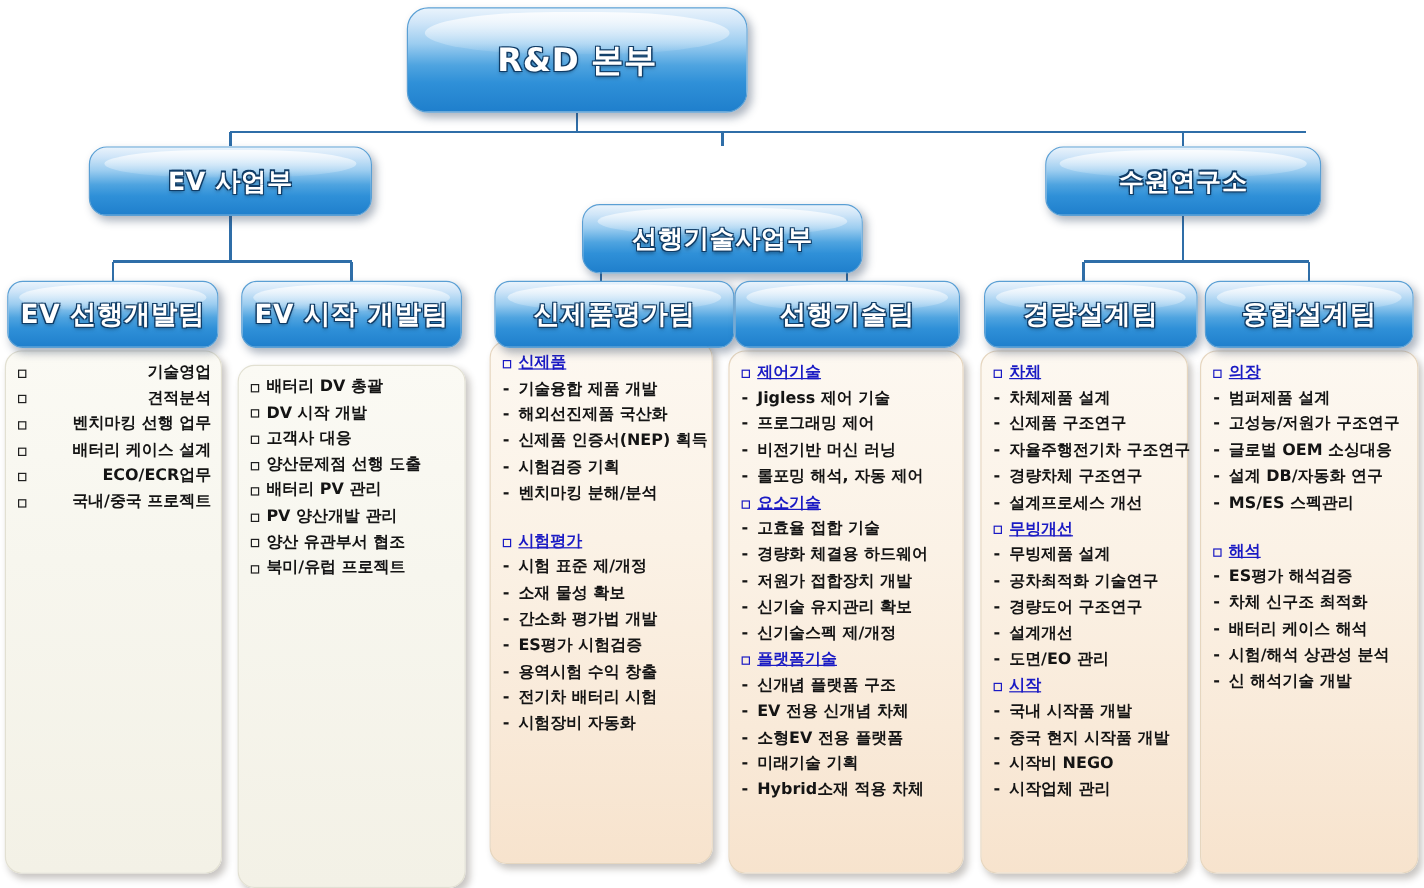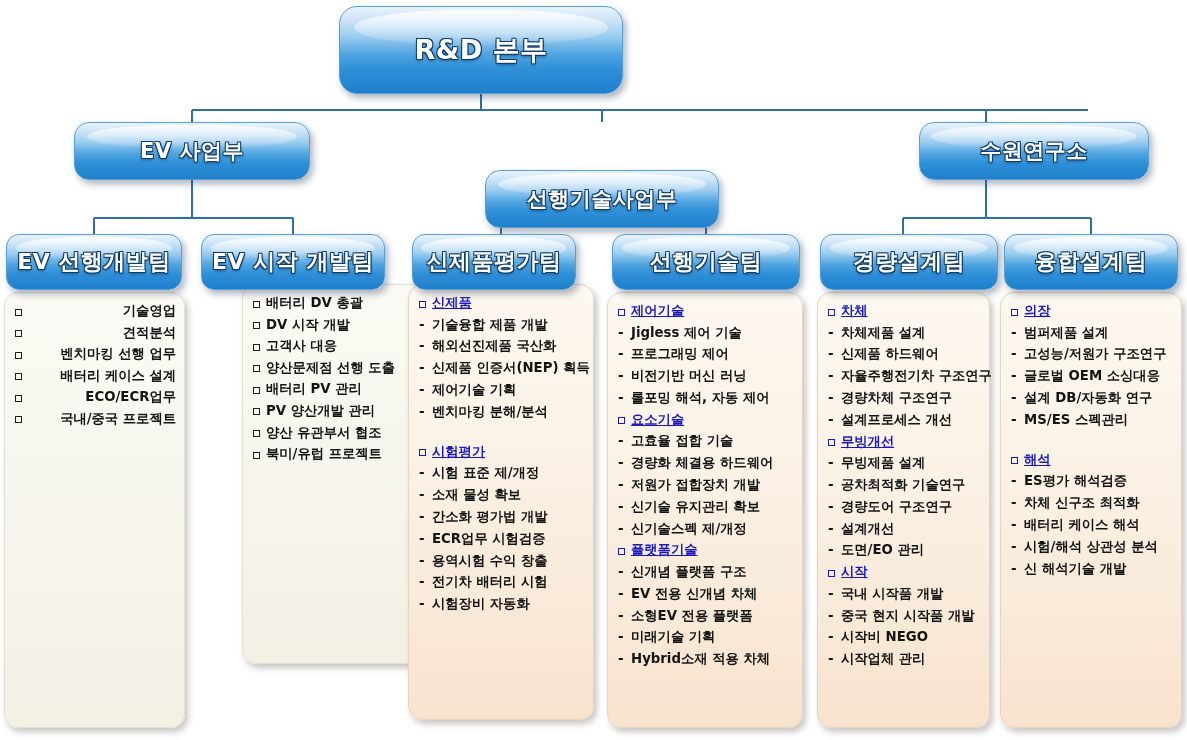--- a/index.html
+++ b/index.html
@@ -54,21 +54,21 @@
 
   
   #root-node { left: 339px; top: 6px; width: 284px; height: 88px; border-radius: 18px; }
   #root-node .lbl { font-size: 27px; }
 
   
   .division { height: 58px; border-radius: 15px; }
   .division .lbl { font-size: 21px; }
   #div-0 { left: 74px;  top: 122px; width: 236px; }
   #div-1 { left: 485px; top: 122px; width: 234px; margin-top: 48px; }
-  #div-2 { left: 919px; top: 122px; width: 230px; }
+  #div-2 { left: 871px; top: 122px; width: 230px; }
 
   
   .teamhdr { height: 56px; border-radius: 13px; }
   .teamhdr .lbl { font-size: 22px; }
 
   
   .panel {
     position: absolute;
     border-radius: 14px;
     background: linear-gradient(to bottom, #fdf8f1 0%, #fbf2e6 38%, #f9ead9 72%, #f7e3cd 100%);
@@ -119,29 +119,29 @@
   li.head .tx { color: #1a1ac4; }
   li.head.ul .tx { text-decoration: underline; text-decoration-color: #1a1ac4; }
 
   
   li.dash .mk { font-size: 13.5px; line-height: 1; }
   li.spacer { height: 10px; margin: 0; }
   li.spacer .mk, li.spacer .tx { visibility: hidden; }
 
   
   #p0 { left: 4px;    top: 292px; width: 181px; height: 436px; text-align: right; }
-  #p1 { left: 198px;  top: 284px; width: 190px; height: 380px; margin-left: 44px; }
+  #p1 { left: 198px;  top: 304px; width: 190px; height: 436px; }
   #p2 { left: 408px;  top: 284px; width: 186px; height: 436px; }
   #p3 { left: 607px;  top: 292px; width: 196px; height: 436px; }
   #p4 { left: 817px;  top: 292px; width: 173px; height: 436px; }
   #p5 { left: 1000px; top: 292px; width: 182px; height: 436px; }
 
   #t0 { left: 6px;    top: 234px; width: 176px; }
   #t1 { left: 201px;  top: 234px; width: 184px; }
-  #t2 { left: 412px;  top: 234px; width: 164px; }
+  #t2 { left: 412px;  top: 234px; width: 200px; }
   #t3 { left: 612px;  top: 234px; width: 188px; }
   #t4 { left: 820px;  top: 234px; width: 178px; }
   #t5 { left: 1004px; top: 234px; width: 174px; }
 </style>
 </head>
 <body>
 
 <div id="root">
 
   <svg id="wires" viewBox="0 0 1187 740" xmlns="http://www.w3.org/2000/svg">
@@ -280,21 +280,21 @@
         <li class="dash">
           <span class="mk">-</span>
           <span class="tx">해외선진제품 국산화</span>
         </li>
         <li class="dash">
           <span class="mk">-</span>
           <span class="tx">신제품 인증서(NEP) 획득</span>
         </li>
         <li class="dash">
           <span class="mk">-</span>
-          <span class="tx">제어기술 기획</span>
+          <span class="tx">시험검증 기획</span>
         </li>
         <li class="dash">
           <span class="mk">-</span>
           <span class="tx">벤치마킹 분해/분석</span>
         </li>
         <li class="spacer">
           <span class="mk"></span>
           <span class="tx"></span>
         </li>
         <li class="head ul sq">
@@ -308,21 +308,21 @@
         <li class="dash">
           <span class="mk">-</span>
           <span class="tx">소재 물성 확보</span>
         </li>
         <li class="dash">
           <span class="mk">-</span>
           <span class="tx">간소화 평가법 개발</span>
         </li>
         <li class="dash">
           <span class="mk">-</span>
-          <span class="tx">ECR업무 시험검증</span>
+          <span class="tx">ES평가 시험검증</span>
         </li>
         <li class="dash">
           <span class="mk">-</span>
           <span class="tx">용역시험 수익 창출</span>
         </li>
         <li class="dash">
           <span class="mk">-</span>
           <span class="tx">전기차 배터리 시험</span>
         </li>
         <li class="dash">
@@ -408,21 +408,21 @@
         <li class="head ul sq">
           <span class="mk"><i></i></span>
           <span class="tx">차체</span>
         </li>
         <li class="dash">
           <span class="mk">-</span>
           <span class="tx">차체제품 설계</span>
         </li>
         <li class="dash">
           <span class="mk">-</span>
-          <span class="tx">신제품 하드웨어</span>
+          <span class="tx">신제품 구조연구</span>
         </li>
         <li class="dash">
           <span class="mk">-</span>
           <span class="tx">자율주행전기차 구조연구</span>
         </li>
         <li class="dash">
           <span class="mk">-</span>
           <span class="tx">경량차체 구조연구</span>
         </li>
         <li class="dash">

